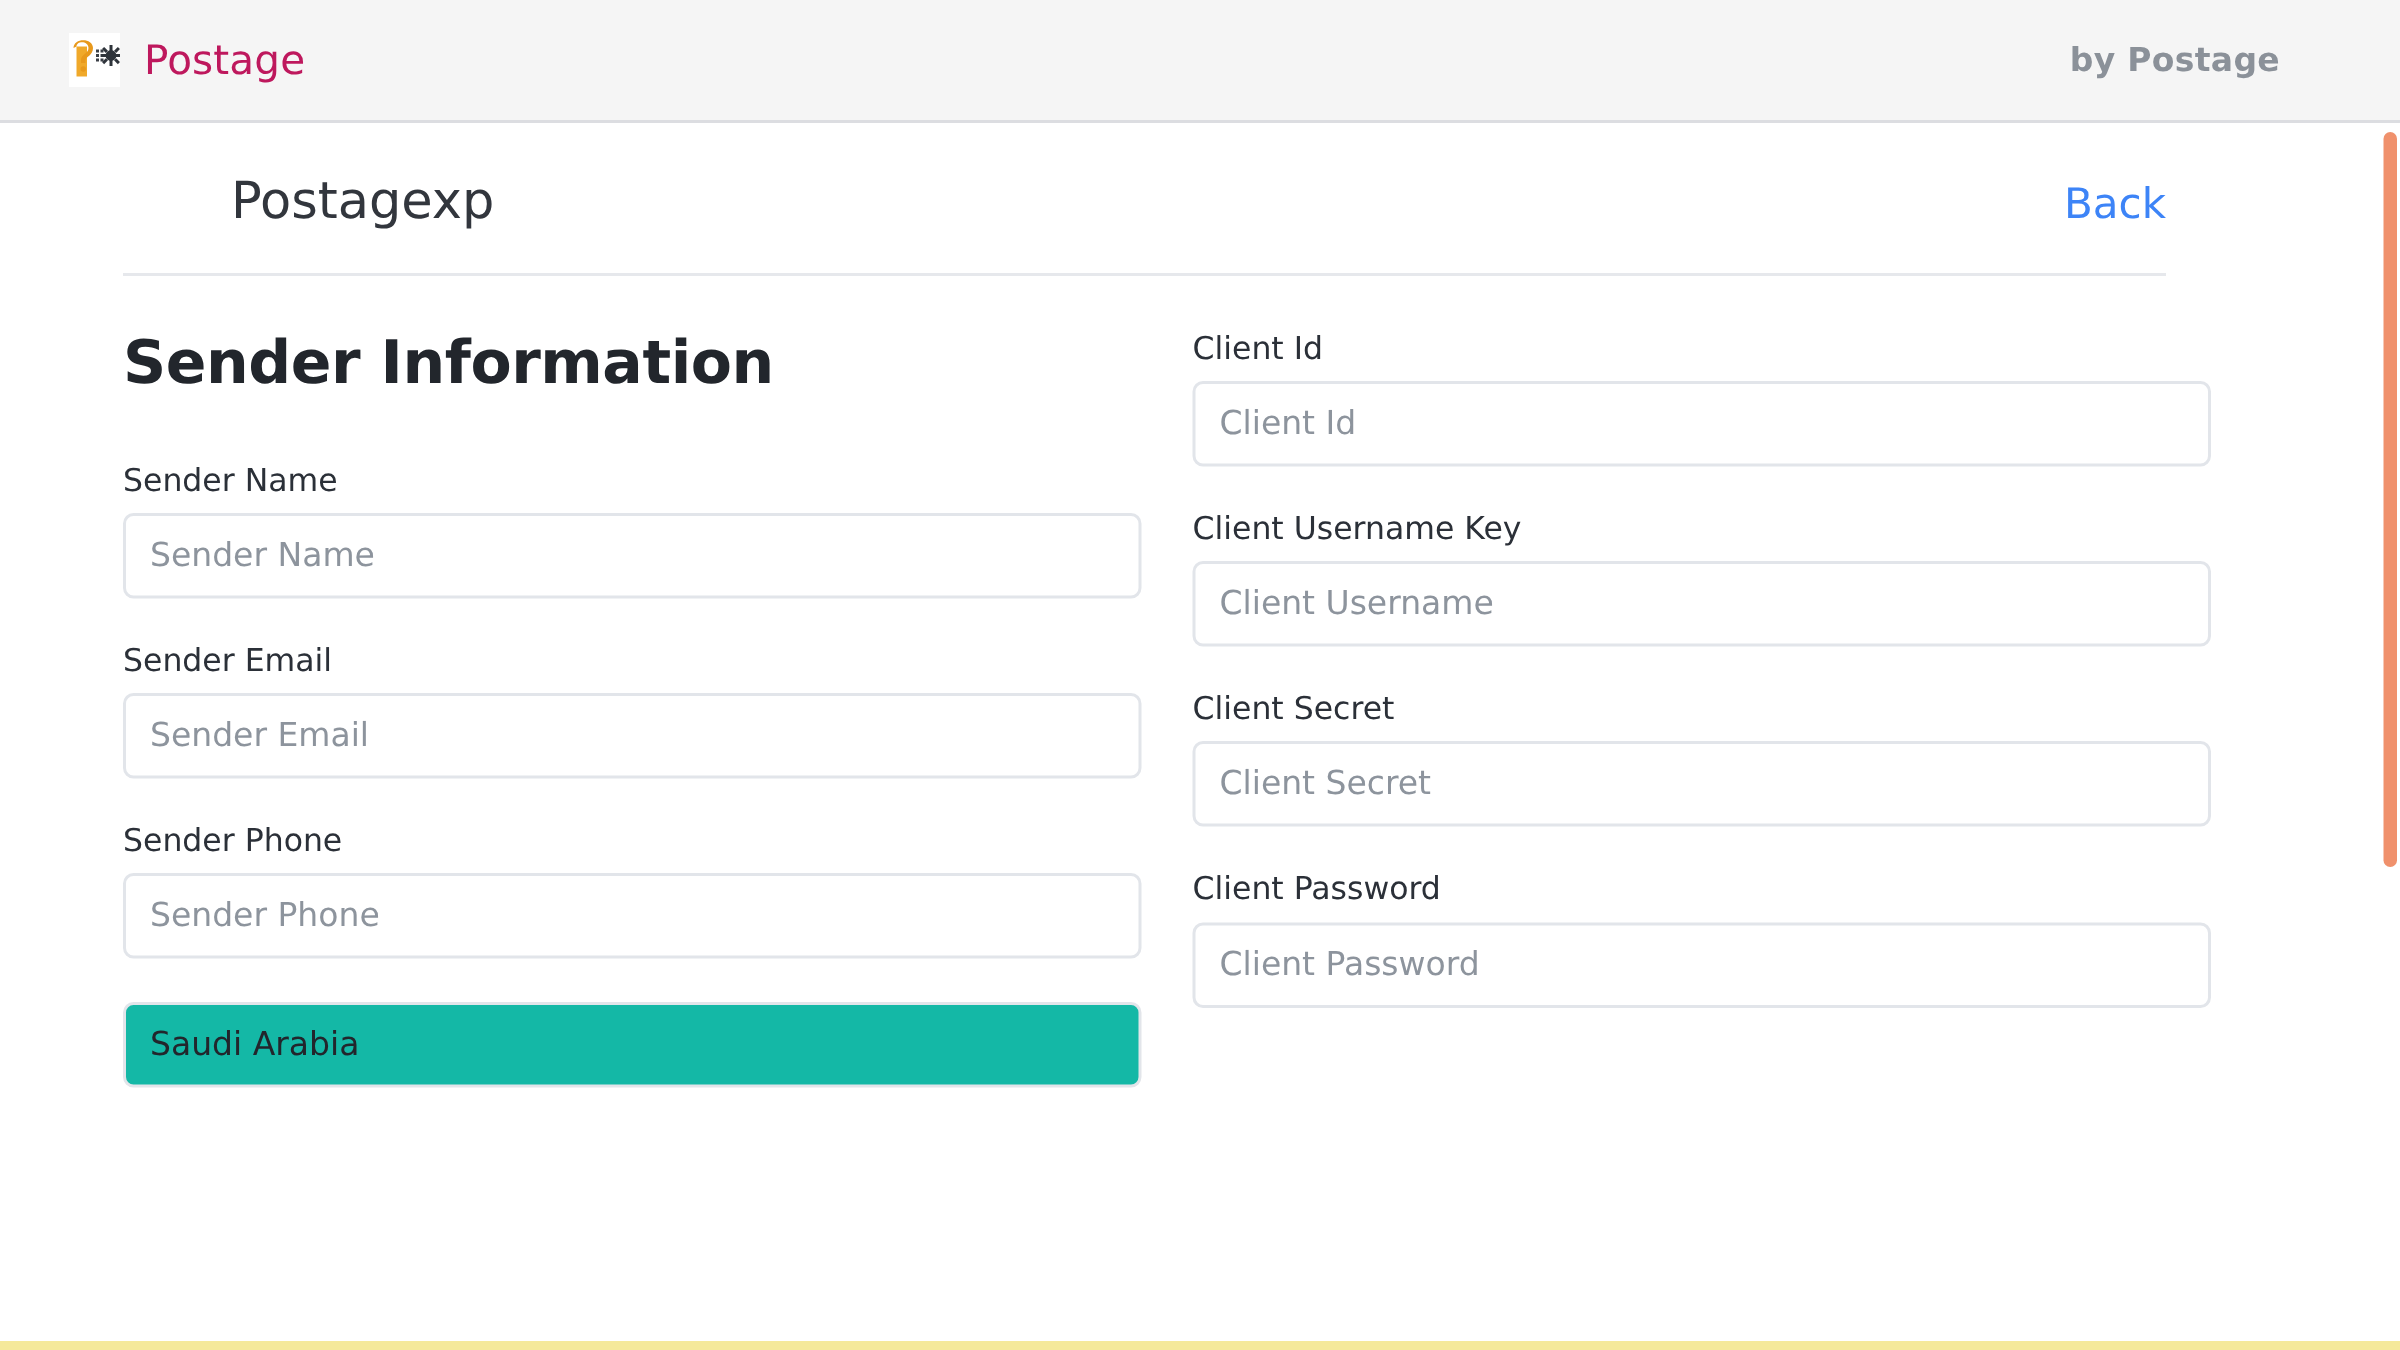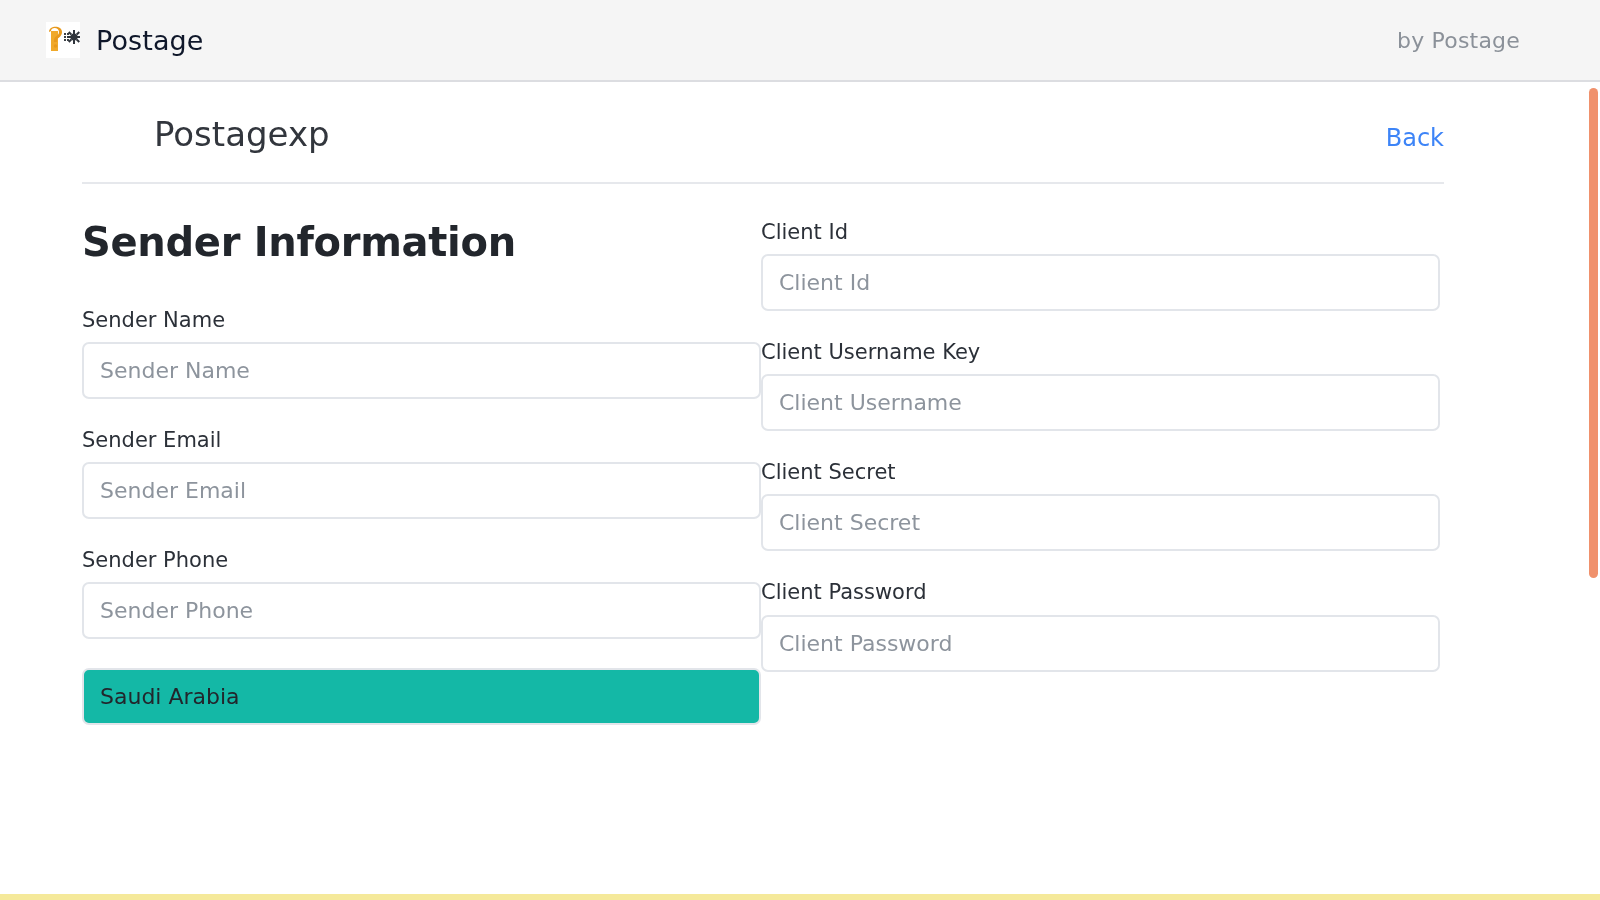--- a/index.html
+++ b/index.html
@@ -39,30 +39,30 @@
     height: 36px;
     background: #ffffff;
     position: relative;
     overflow: hidden;
     flex: 0 0 auto;
   }
 
   .brand-title {
     font-size: 27px;
     font-weight: 400;
-    color: #0f172a;
+    color: #be185d;
     letter-spacing: 0.1px;
     line-height: 1;
   }
 
   .appbar-right {
     margin-left: auto;
     font-size: 22px;
     color: #8b9199;
-    font-weight: 400;
+    font-weight: 700;
     letter-spacing: 0.2px;
   }
 
   
   .page {
     position: relative;
     height: 764px;
     background: #ffffff;
     overflow: hidden;
   }
@@ -81,36 +81,37 @@
   .page-title {
     font-size: 34px;
     font-weight: 400;
     color: #32363d;
     margin-left: 72px;
     line-height: 1.2;
   }
 
   .back-link {
     margin-left: auto;
-    font-size: 24px;
+    font-size: 28px;
     color: #3d84f7;
     text-decoration: none;
     margin-right: 56px;
     cursor: pointer;
   }
 
   .divider {
     height: 2px;
     background: #e6e8ec;
     margin: 27px 56px 0 0;
   }
 
   
   .columns {
     display: flex;
+    gap: 34px;
     padding-top: 36px;
   }
 
   .column { width: 679px; flex: 0 0 679px; }
 
   .section-title {
     font-size: 40px;
     font-weight: 700;
     color: #22262c;
     letter-spacing: -0.3px;

